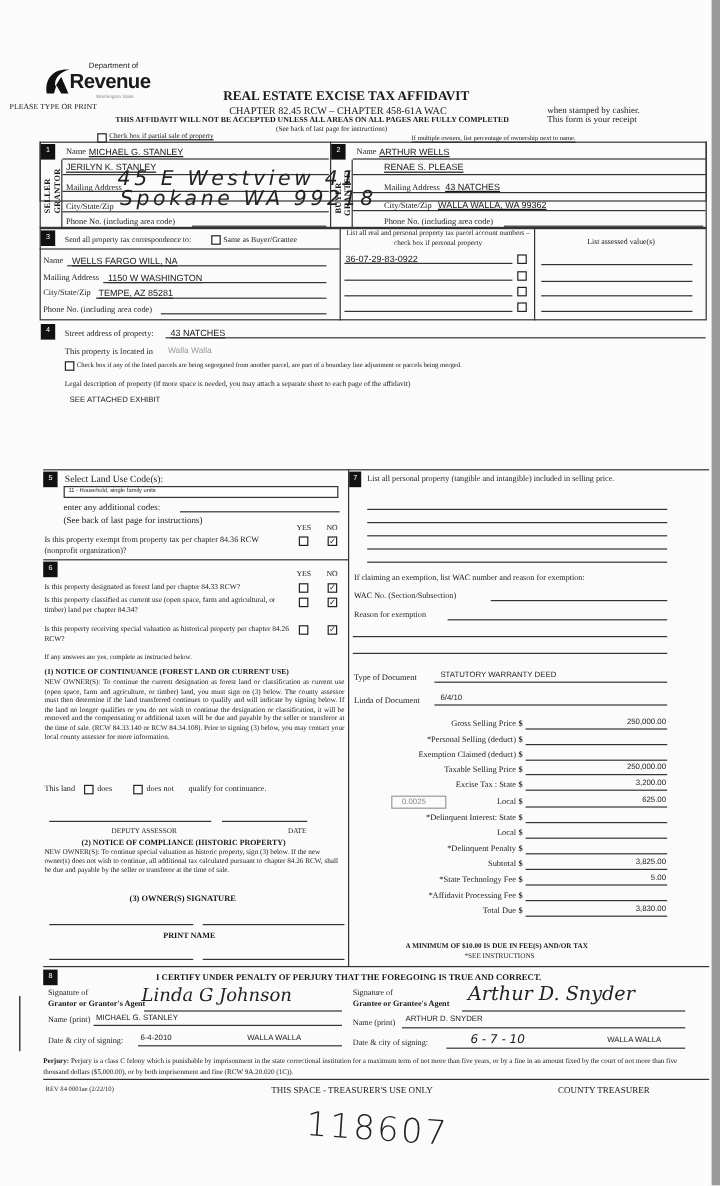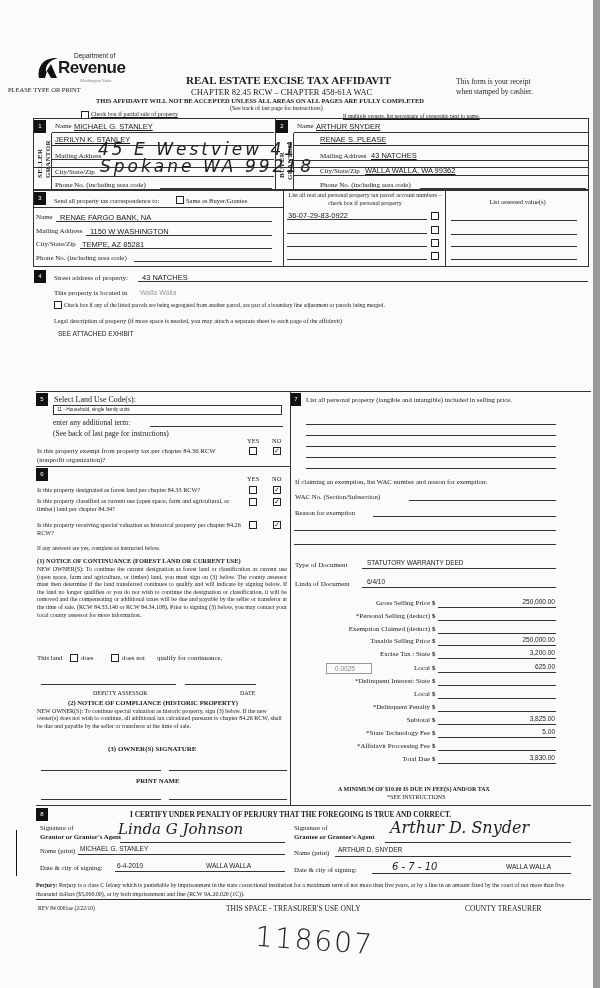--- a/index.html
+++ b/index.html
@@ -27,21 +27,21 @@
   <svg width="24" height="26" style="position:absolute;left:0;top:6px">
     <path d="M3 24 C1 12 8 3 22 4 C14 6 9 11 10 18 L15 10 L21 24 L15 24 L11 17 L9 24 Z" fill="#111"></path>
   </svg>
   <span class="abs t sans" style="left:38px;top:4px;font-size:6.5px">Department of</span>
   <span class="abs sans" style="left:22px;top:10px;font-size:17px;font-weight:bold;letter-spacing:-0.5px">Revenue</span>
   <span class="abs t sans" style="left:44px;top:30px;font-size:4px;color:#888">Washington State</span>
 </div>
 <div class="abs t" style="left:8px;top:86px;font-size:6.5px">PLEASE TYPE OR PRINT</div>
 <div class="abs bold" style="left:186px;top:74px;font-size:11px">REAL ESTATE EXCISE TAX AFFIDAVIT</div>
 <div class="abs t" style="left:191px;top:87px;font-size:8.5px">CHAPTER 82.45 RCW – CHAPTER 458-61A WAC</div>
-<div class="abs t" style="left:456px;top:77px;font-size:7.5px">This form is your receipt</div>
+<div class="abs t" style="left:456px;top:95px;font-size:7.5px">This form is your receipt</div>
 <div class="abs t" style="left:456px;top:87px;font-size:7.5px">when stamped by cashier.</div>
 <div class="abs t bold" style="left:96px;top:97px;font-size:6.5px">THIS AFFIDAVIT WILL NOT BE ACCEPTED UNLESS ALL AREAS ON ALL PAGES ARE FULLY COMPLETED</div>
 <div class="abs t" style="left:230px;top:105px;font-size:6px">(See back of last page for instructions)</div>
 <div class="cb" style="left:81px;top:111px"></div>
 <div class="abs t" style="left:91px;top:111px;font-size:6px;text-decoration:underline">Check box if partial sale of property</div>
 <div class="abs t" style="left:343px;top:113px;font-size:5.5px;text-decoration:underline">If multiple owners, list percentage of ownership next to name.</div>
 
 <div class="box" style="left:33px;top:118px;width:556px;height:50px"></div>
 <div class="box" style="left:33px;top:118px;width:556px;height:72px;border-top:none"></div>
 <div class="abs" style="left:275px;top:118px;width:1px;height:72px;background:#333"></div>
@@ -64,21 +64,21 @@
 <div class="line" style="left:52px;top:176px;width:222px"></div>
 <div class="abs t" style="left:55px;top:181px">Phone No. (including area code)</div>
 <div class="line" style="left:160px;top:188px;width:112px"></div>
 
 <div class="badge" style="left:276px;top:120px">2</div>
 <div class="vert bold" style="left:278px;top:146px;height:32px">BUYER</div>
 <div class="vert bold" style="left:286px;top:140px;height:40px">GRANTEE</div>
 <div class="abs" style="left:293px;top:133px;width:1px;height:57px;background:#333"></div>
 
 <div class="abs t" style="left:297px;top:122px">Name</div>
-<div class="abs val" style="left:316px;top:122px">ARTHUR SNYDER</div>
+<div class="abs val" style="left:316px;top:122px">ARTHUR WELLS</div>
 <div class="line" style="left:294px;top:132px;width:294px"></div>
 <div class="abs val" style="left:320px;top:135px">RENAE S. PLEASE</div>
 <div class="line" style="left:294px;top:145px;width:294px"></div>
 <div class="abs t" style="left:320px;top:152px">Mailing Address</div>
 <div class="abs val" style="left:371px;top:151px">43 NATCHES</div>
 <div class="line" style="left:294px;top:160px;width:294px"></div>
 <div class="abs t" style="left:320px;top:167px">City/State/Zip</div>
 <div class="abs val" style="left:365px;top:166px">WALLA WALLA, WA  99362</div>
 <div class="line" style="left:294px;top:175px;width:294px"></div>
 <div class="abs t" style="left:320px;top:181px">Phone No. (including area code)</div>
@@ -87,21 +87,21 @@
 <div class="box" style="left:33px;top:190px;width:556px;height:77px"></div>
 <div class="abs" style="left:283px;top:190px;width:1px;height:77px;background:#333"></div>
 <div class="abs" style="left:445px;top:190px;width:1px;height:77px;background:#333"></div>
 <div class="line" style="left:33px;top:207px;width:250px"></div>
 <div class="badge" style="left:34px;top:192px">3</div>
 <div class="abs t" style="left:54px;top:197px;font-size:6.5px">Send all property tax correspondence to:</div>
 <div class="cb" style="left:176px;top:196px"></div>
 <div class="abs t" style="left:186px;top:197px;font-size:6.5px">Same as Buyer/Grantee</div>
 
 <div class="abs t" style="left:36px;top:213px">Name</div>
-<div class="abs val" style="left:60px;top:213px">RENAE FARGO BANK, NA</div>
+<div class="abs val" style="left:60px;top:213px">WELLS FARGO WILL, NA</div>
 <div class="line" style="left:56px;top:221px;width:216px"></div>
 <div class="abs t" style="left:36px;top:227px">Mailing Address</div>
 <div class="abs val" style="left:90px;top:227px">1150 W WASHINGTON</div>
 <div class="line" style="left:86px;top:235px;width:186px"></div>
 <div class="abs t" style="left:36px;top:240px">City/State/Zip</div>
 <div class="abs val" style="left:82px;top:240px">TEMPE, AZ  85281</div>
 <div class="line" style="left:80px;top:248px;width:192px"></div>
 <div class="abs t" style="left:36px;top:254px">Phone No. (including area code)</div>
 <div class="line" style="left:134px;top:261px;width:138px"></div>
 
@@ -134,21 +134,21 @@
 <div class="abs t" style="left:54px;top:317px;font-size:6.2px">Legal description of property (if more space is needed, you may attach a separate sheet to each page of the affidavit)</div>
 <div class="abs t sans" style="left:58px;top:330px;font-size:6.5px">SEE ATTACHED EXHIBIT</div>
 
 <div class="line" style="left:36px;top:391px;width:555px"></div>
 <div class="abs" style="left:290px;top:391px;width:1px;height:414px;background:#333"></div>
 
 <div class="badge" style="left:36px;top:393px">5</div>
 <div class="abs t" style="left:54px;top:395px;font-size:8px">Select Land Use Code(s):</div>
 <div class="box" style="left:53px;top:405px;width:229px;height:10px;border-width:1.5px;background:#fff"></div>
 <div class="abs t sans" style="left:57px;top:407px;font-size:4.8px">11 - Household, single family units</div>
-<div class="abs t" style="left:53px;top:418px;font-size:7.5px">enter any additional term:</div>
+<div class="abs t" style="left:53px;top:418px;font-size:7.5px">enter any additional codes:</div>
 <div class="line" style="left:150px;top:426px;width:133px"></div>
 <div class="abs t" style="left:53px;top:429px;font-size:7.5px">(See back of last page for instructions)</div>
 <div class="abs t" style="left:247px;top:437px;font-size:6.5px">YES</div>
 <div class="abs t" style="left:272px;top:437px;font-size:6.5px">NO</div>
 <div class="abs" style="left:37px;top:447px;width:200px;font-size:6.8px;line-height:8.5px">Is this property exempt from property tax per chapter 84.36 RCW (nonprofit organization)?</div>
 <div class="cb" style="left:249px;top:447px"></div>
 <div class="cb" style="left:273px;top:447px">✓</div>
 
 <div class="line" style="left:36px;top:466px;width:254px"></div>
 <div class="badge" style="left:36px;top:468px">6</div>

